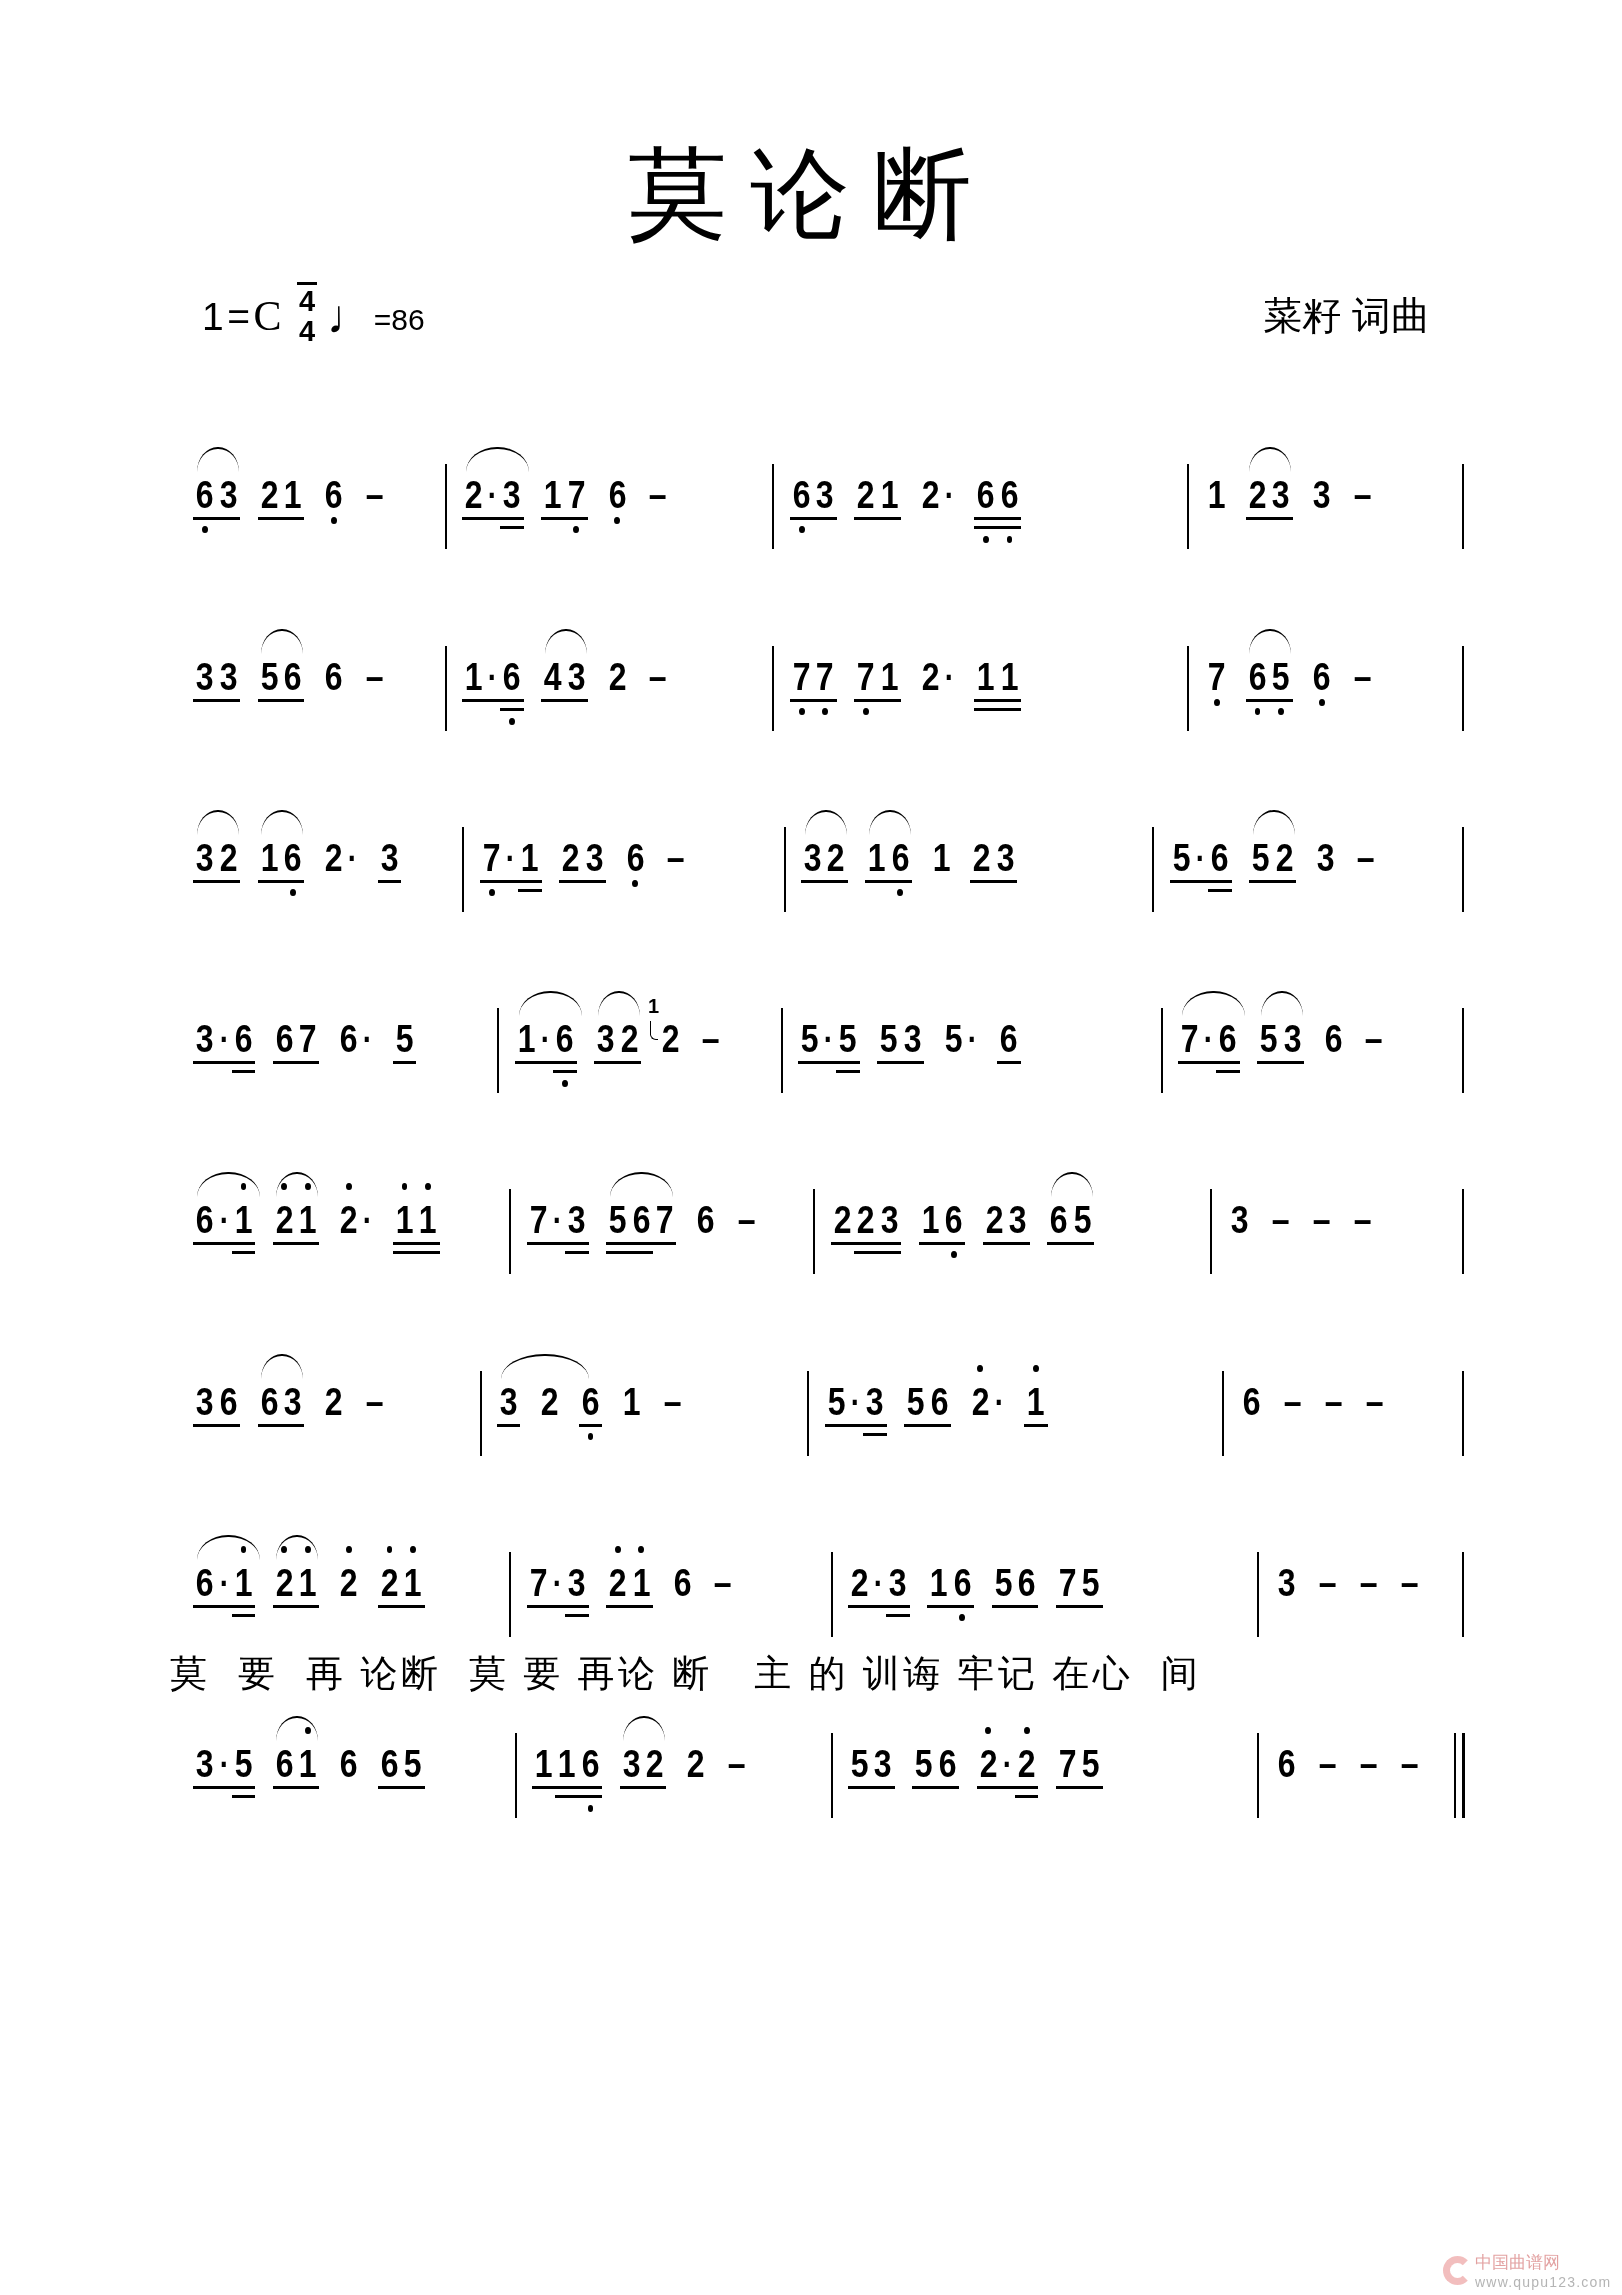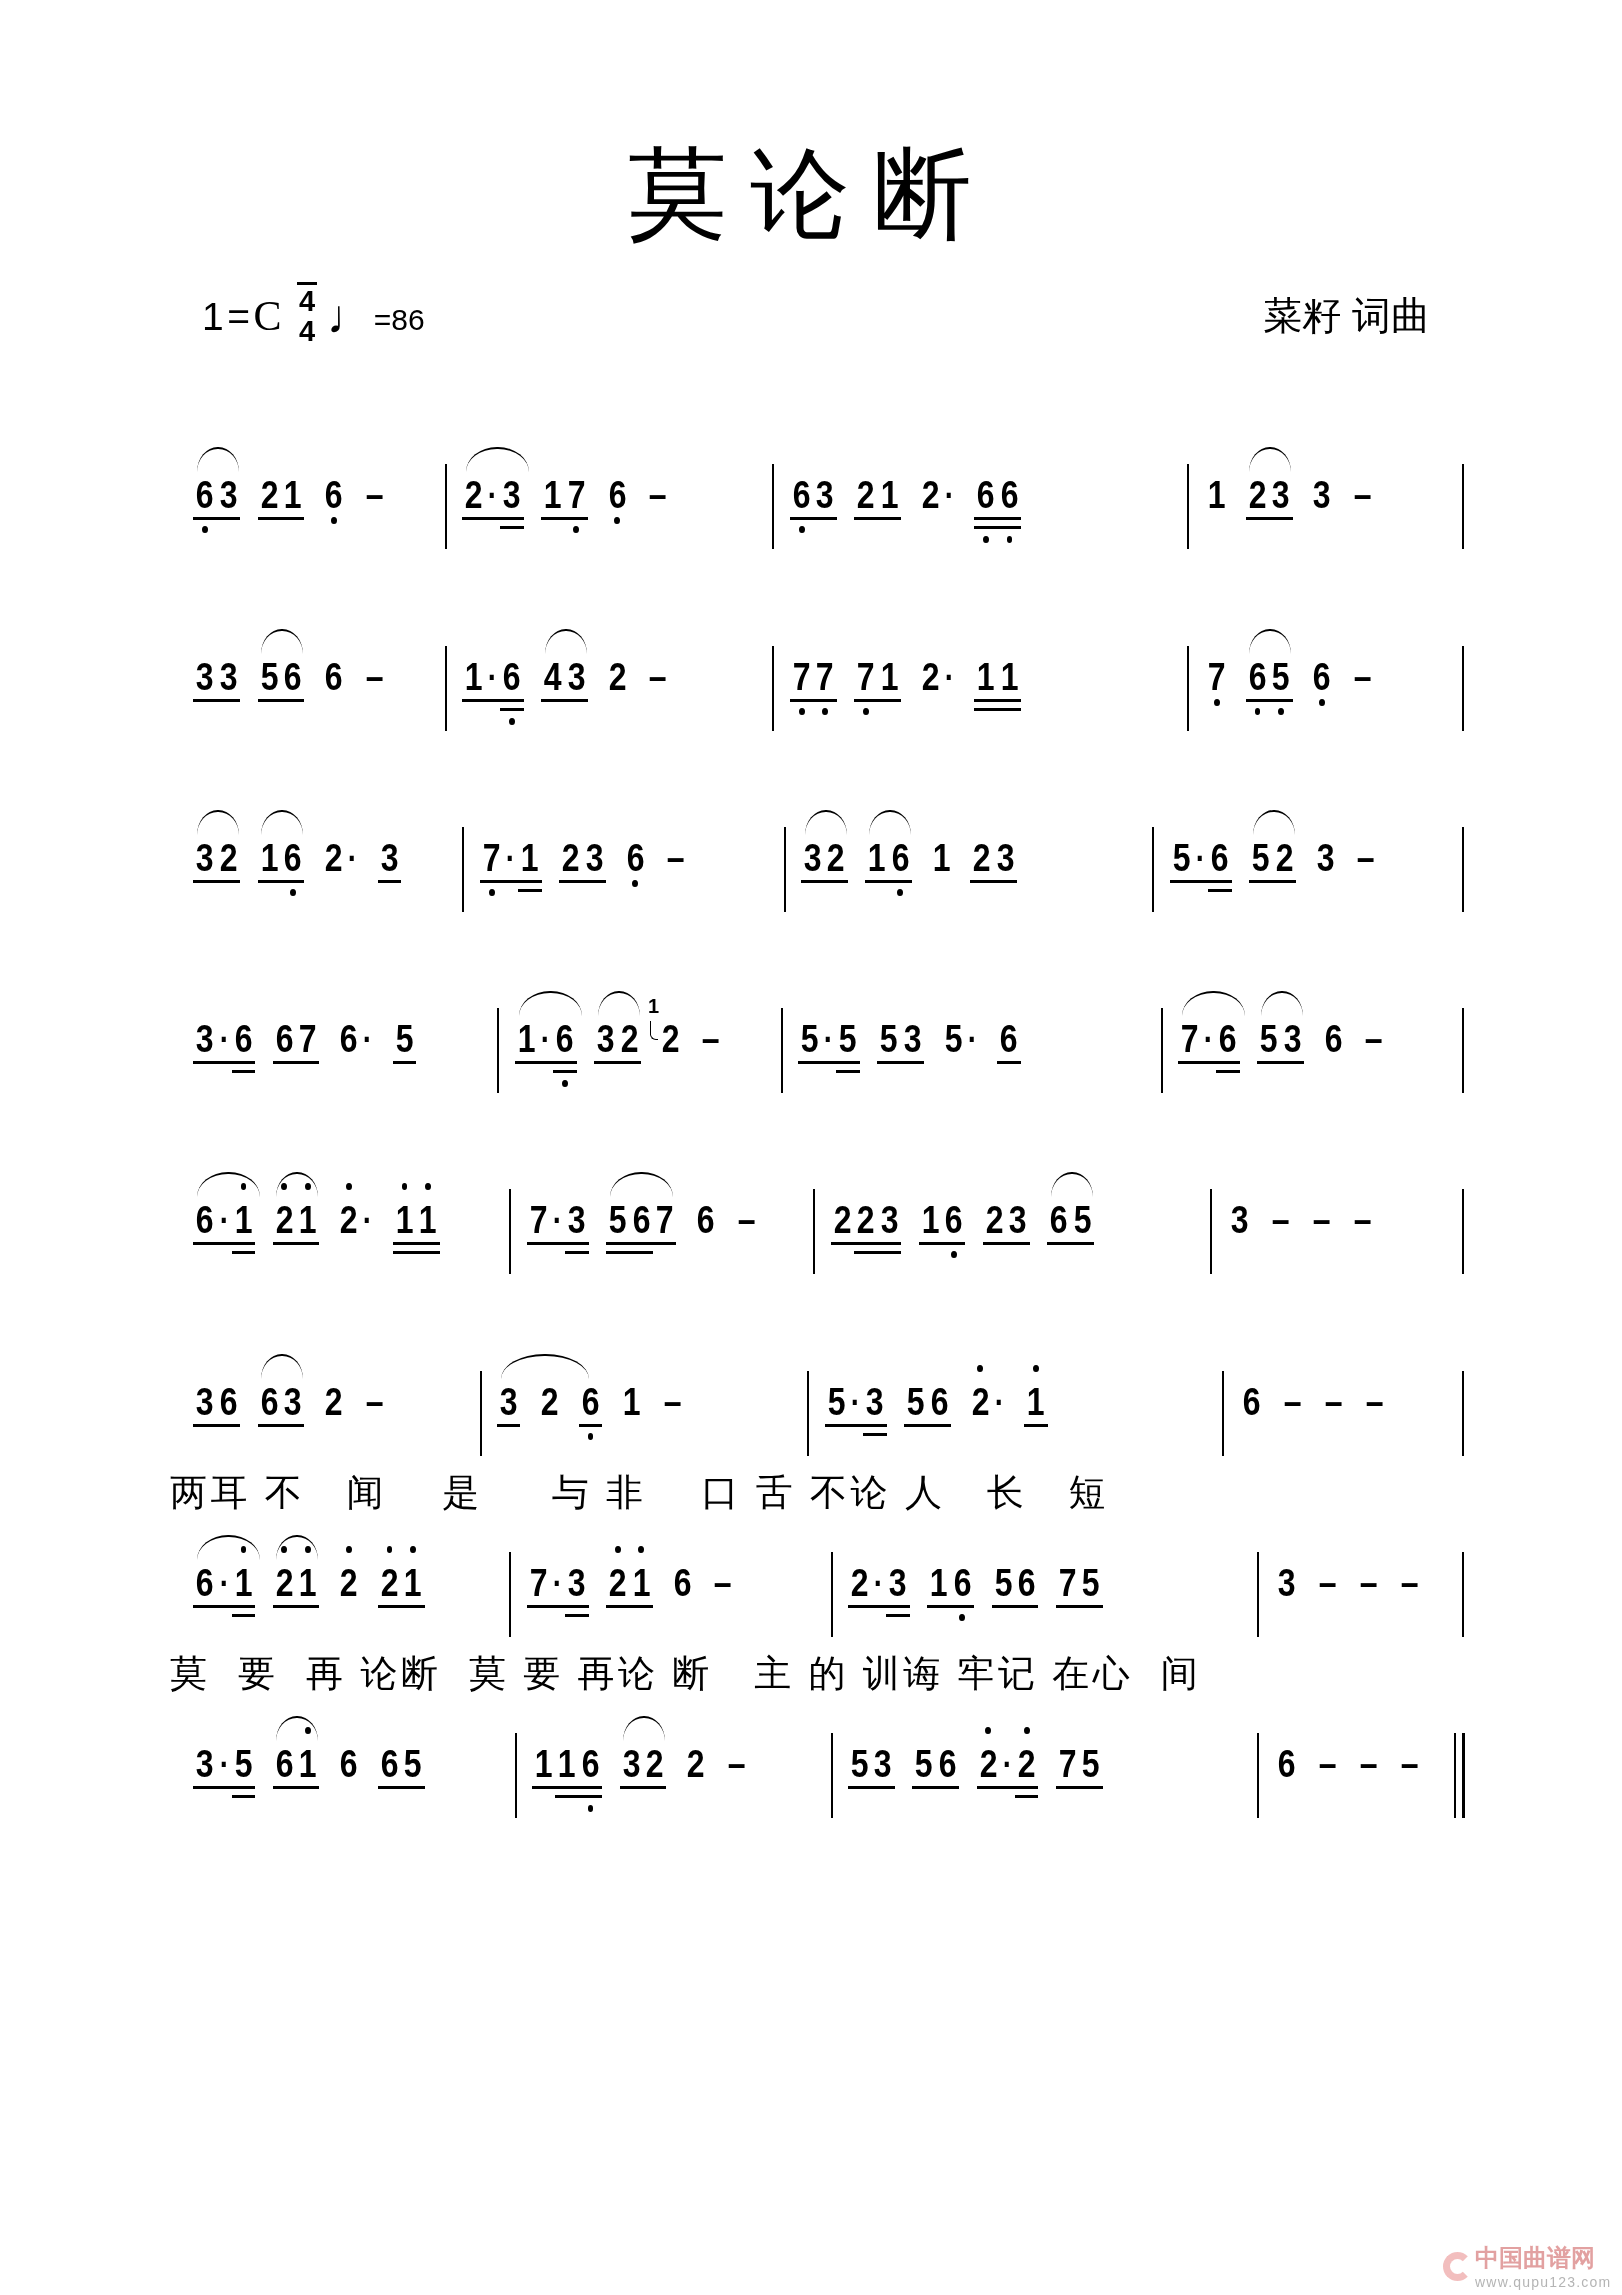--- a/index.html
+++ b/index.html
@@ -36,21 +36,21 @@
   .n .hi { position:absolute; left:50%; top:23.4px; width:5.8px; height:7px; margin-left:-2.9px; border-radius:50%; background:#000; }
   .n .lo { position:absolute; left:50%; width:5.8px; height:7px; margin-left:-2.9px; border-radius:50%; background:#000; }
   .arc { position:absolute; top:11.7px; height:23.4px; border-top:2.9px solid #000; border-radius:50% 50% 0 0 / 100% 100% 0 0; }
   .grace { position:absolute; top:16.4px; font-size:20px; font-weight:bold; }
   .grace-hook { position:absolute; top:42px; width:7px; height:17.5px; border-left:1.8px solid #000; border-bottom:1.8px solid #000; border-bottom-left-radius:5.8px; }
   .lyrics { position:absolute; left:0; top:126px; height:53px; font-size:37px; white-space:pre; letter-spacing:3.5px; }
 
   .watermark { position:absolute; right:11.7px; bottom:4.7px; display:flex; align-items:center; opacity:0.55; }
   .wm-logo { width:29px; height:29px; border-radius:50%; border:7px solid #e98a8a; border-right-color:transparent; box-sizing:border-box; margin-right:3.5px; }
   .wm-text { display:flex; flex-direction:column; }
-  .wm-cn { font-family:"DejaVu Serif", serif; font-size:24px; color:#c55; font-weight:bold; }
+  .wm-cn { font-family:"DejaVu Serif", serif; font-size:17px; color:#c55; font-weight:normal; }
   .wm-url { font-size:14px; color:#777; letter-spacing:1.2px; }
 </style>
 </head>
 <body>
 
 <div class="title">莫论断</div>
 
 <div class="meta-left">
   <span class="key">
     <span>1</span><span class="eq">=</span><span class="c">C</span>
@@ -1025,21 +1025,20 @@
               <span class="dg">–</span>
             </span>
           </div>
           <div class="grp">
             <span class="n dash">
               <span class="dg">–</span>
             </span>
           </div>
         </div>
       </div>
-      <div class="lyrics">两耳 不   闻    是     与 非    口 舌 不论 人   长   短</div>
     </div>
     <div class="row" style="top: 1523px;">
       <div class="staff">
         <div class="barline" style="left: 339px;"></div>
         <div class="barline" style="left: 661px;"></div>
         <div class="barline" style="left: 1087px;"></div>
         <div class="barline" style="left: 1292px;"></div>
         <div class="bar" style="left: 23.4px;">
           <div class="grp">
             <span class="n">

